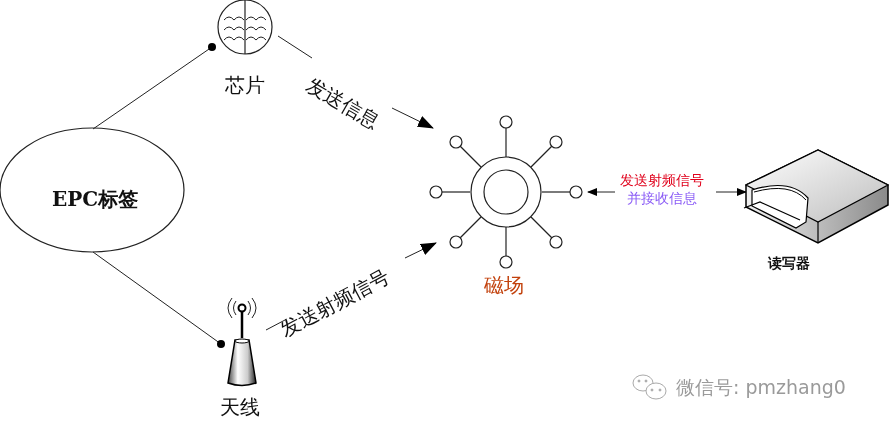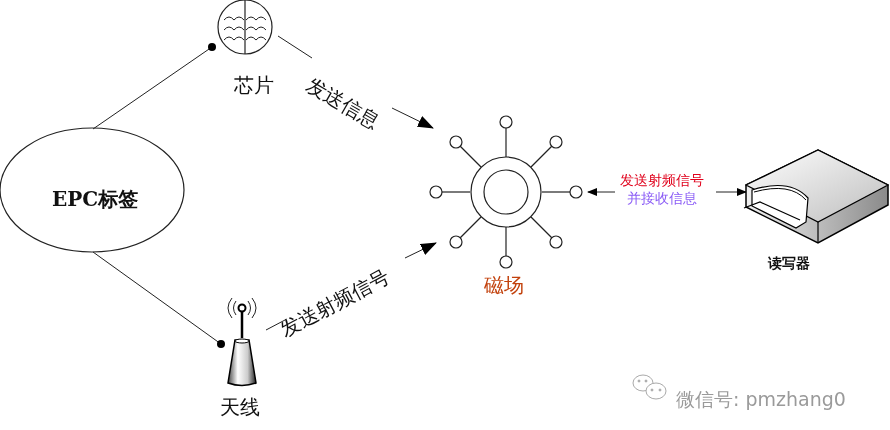--- a/index.html
+++ b/index.html
@@ -121,28 +121,28 @@
     <ellipse cx="656" cy="391" rx="10" ry="8"></ellipse>
     <circle cx="639" cy="381" r="1" fill="#aaa"></circle>
     <circle cx="646" cy="381" r="1" fill="#aaa"></circle>
     <circle cx="652" cy="390" r="1" fill="#aaa"></circle>
     <circle cx="660" cy="390" r="1" fill="#aaa"></circle>
   </g>
 </svg>
 
 <div class="lbl serif" style="left:52px; top:186px; font-size:20px; font-weight:bold;">EPC标签</div>
 
-<div class="lbl serif" style="left:234px; top:72px; font-size:20px;">芯片</div>
+<div class="lbl serif" style="left:225px; top:72px; font-size:20px;">芯片</div>
 
 <div class="lbl serif" style="left:220px; top:394px; font-size:20px;font-family:Liberation Mono, monospace;">天线</div>
 
 <div class="lbl serif" style="left:484px; top:272px; font-size:20px; color:#c2410c;">磁场</div>
 
 <div class="lbl sans" style="left:768px; top:255px; font-size:14px; font-weight:bold;">读写器</div>
 
 <div class="lbl serif" style="left:308px; top:70px; font-size:20px; transform:rotate(30deg); transform-origin:0 50%;">发送信息</div>
 
 <div class="lbl serif" style="left:282px; top:318px; font-size:20px; transform:rotate(-28deg); transform-origin:0 50%;">发送射频信号</div>
 
 <div class="lbl sans" style="left:620px; top:172px; font-size:14px; color:#e0001b;">发送射频信号</div>
 <div class="lbl sans" style="left:627px; top:190px; font-size:14px; color:#8b5cf6;">并接收信息</div>
 
-<div class="lbl sans" style="left:676px; top:375px; font-size:19px; color:#9a9a9a;margin-top:12px;">微信号: pmzhang0</div>
+<div class="lbl sans" style="left:676px; top:375px; font-size:19px; color:#9a9a9a;">微信号: pmzhang0</div>
 
 </body></html>

